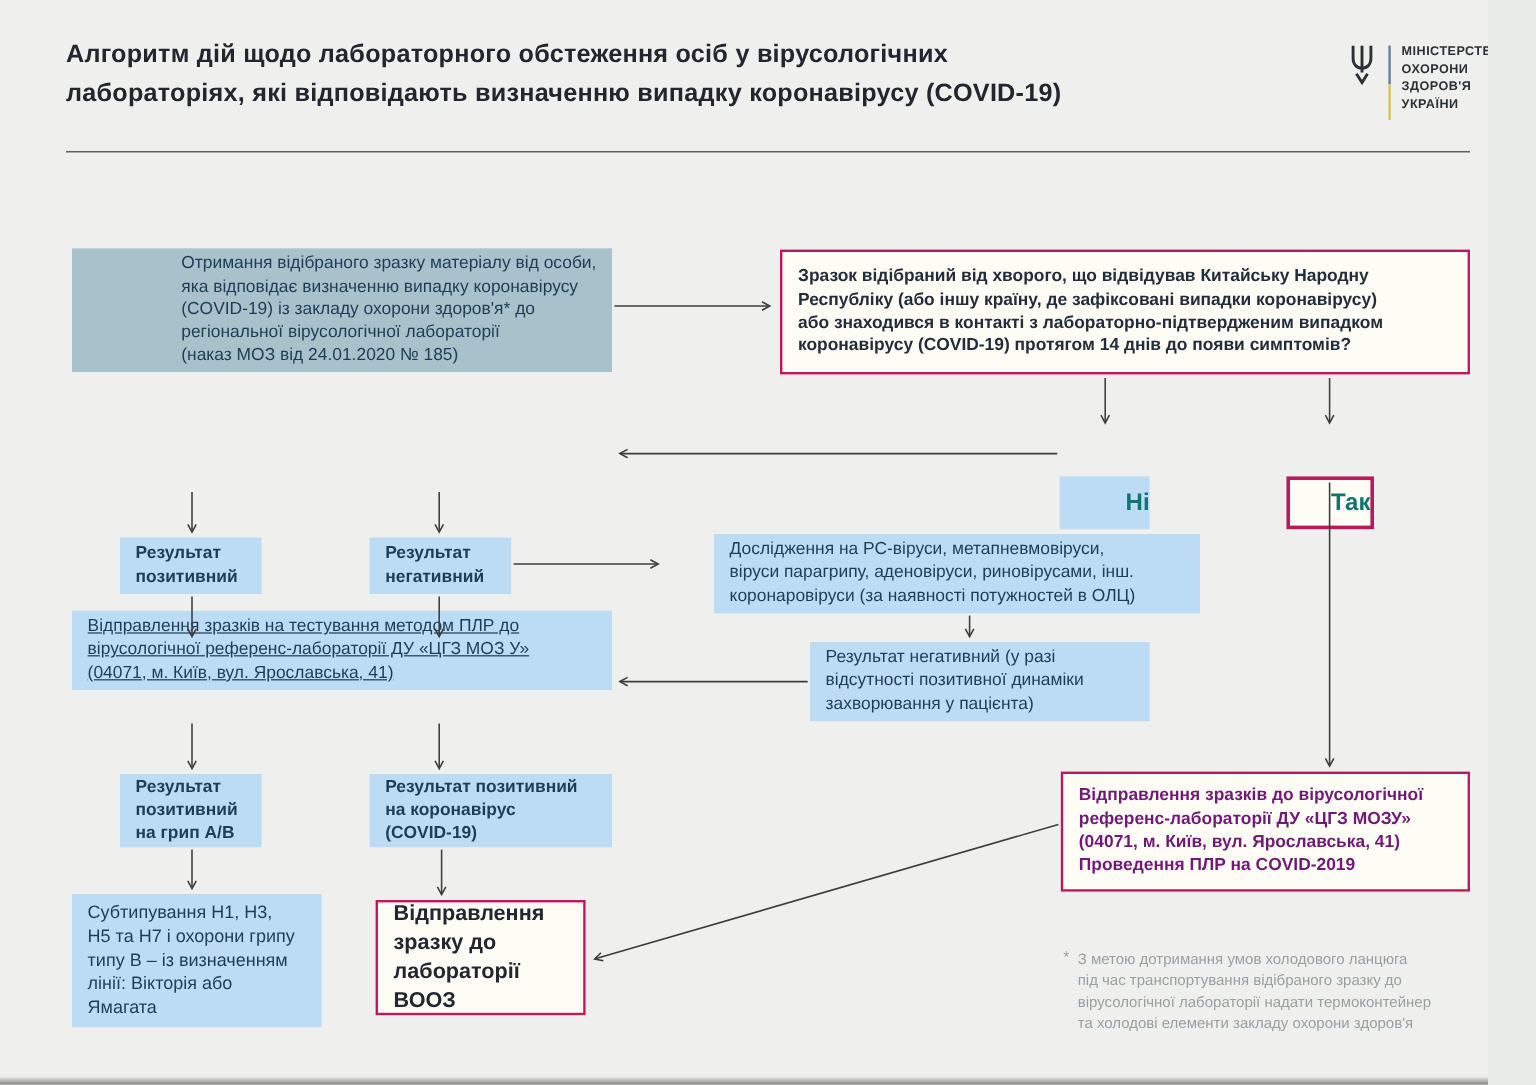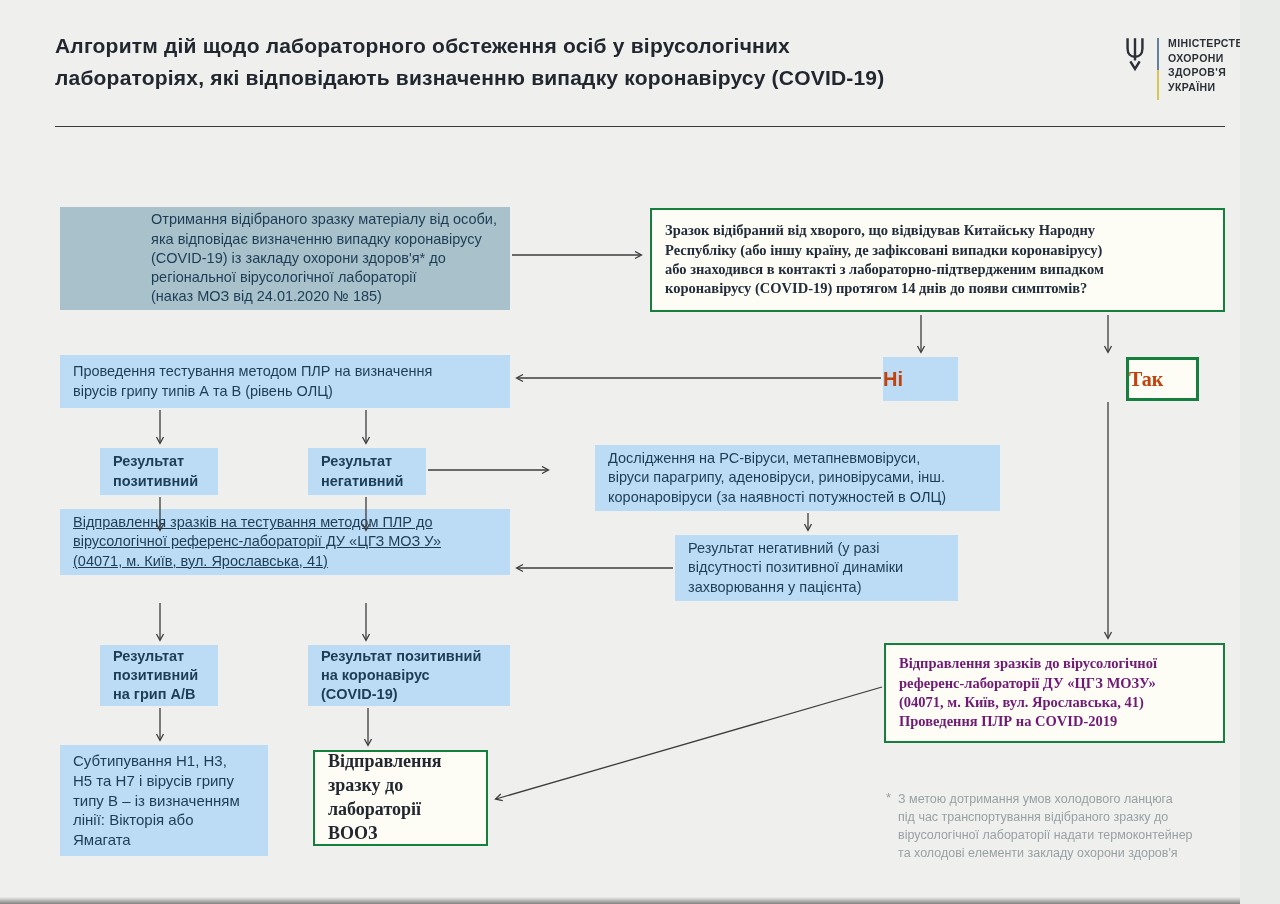--- a/index.html
+++ b/index.html
@@ -16,24 +16,24 @@
   .logo{position:absolute;left:1122px;top:36px;display:flex;align-items:flex-start;gap:9px;}
   .logo .divider{width:2px;height:62px;margin-top:2px;
     background:linear-gradient(to bottom,#64809f 0 52%,#d8c653 52% 100%);}
   .logo .mintext{font-size:10.5px;font-weight:700;line-height:1.4;letter-spacing:.4px;color:#2b2f36;}
 
   
   .node{position:absolute;box-sizing:border-box;display:flex;align-items:center;
     font-size:14.5px;line-height:1.33;color:#1d3c55;padding:8px 13px;}
   .blue{background:#bcdcf5;}
   .slate{background:#a9c1ca;justify-content:flex-end;}
-  .outline{background:#fdfdf6;border:2px solid #15803d;color:#232833;font-family:Liberation Serif, serif;}
+  .outline{background:#fdfdf6;border:2px solid #be185d;color:#232833;}
   .bold{font-weight:700;}
   .semibold{font-weight:600;color:#222c3a;}
-  .decision{justify-content:flex-start;font-size:20px;font-weight:700;color:#c2410c;padding:0;}
+  .decision{justify-content:flex-end;font-size:20px;font-weight:700;color:#0f766e;padding:0;margin-top:40px;}
 
   
   .footnote{position:absolute;left:886px;top:790px;width:340px;display:flex;gap:7px;
     font-size:12.5px;line-height:1.45;color:#98a0a3;}
   .footnote .mark{font-size:13px;margin-top:-1px;}
 
   svg.arrows{position:absolute;left:0;top:0;pointer-events:none;}
 </style>
 </head>
 <body>
@@ -74,28 +74,24 @@
     <span class="pretext">Зразок відібраний від хворого, що відвідував Китайську Народну
 Республіку (або іншу країну, де зафіксовані випадки коронавірусу)
 або знаходився в контакті з лабораторно-підтвердженим випадком
 коронавірусу (COVID-19) протягом 14 днів до появи симптомів?</span>
   </div>
 
   <div class="node blue decision" style="left:883px;top:357px;width:75px;height:44px;">
     <span>Ні</span>
   </div>
 
-  <div class="node outline decision" style="left:1126px;top:357px;width:73px;height:44px;border-width:3px;">
+  <div class="node outline decision" style="left:1072px;top:357px;width:73px;height:44px;border-width:3px;">
     <span>Так</span>
   </div>
 
-  <div class="node blue" style="left:60px;top:355px;width:450px;height:53px;">
-    <span class="pretext">Проведення тестування методом ПЛР на визначення
-вірусів грипу типів А та В (рівень ОЛЦ)</span>
-  </div>
 
   <div class="node blue bold" style="left:100px;top:448px;width:118px;height:47px;">
     <span class="pretext">Результат
 позитивний</span>
   </div>
 
   <div class="node blue bold" style="left:308px;top:448px;width:118px;height:47px;">
     <span class="pretext">Результат
 негативний</span>
   </div>
@@ -125,21 +121,21 @@
   </div>
 
   <div class="node blue bold" style="left:308px;top:645px;width:202px;height:61px;">
     <span class="pretext">Результат позитивний
 на коронавірус
 (COVID-19)</span>
   </div>
 
   <div class="node blue" style="left:60px;top:745px;width:208px;height:111px;font-size:15px;">
     <span class="pretext">Субтипування Н1, Н3,
-Н5 та Н7 і вірусів грипу
+Н5 та Н7 і охорони грипу
 типу В – із визначенням
 лінії: Вікторія або
 Ямагата</span>
   </div>
 
   <div class="node outline bold" style="left:313px;top:750px;width:175px;height:96px;border-width:2.5px;font-size:18px;color:#22262f;">
     <span class="pretext">Відправлення
 зразку до
 лабораторії ВООЗ</span>
   </div>

